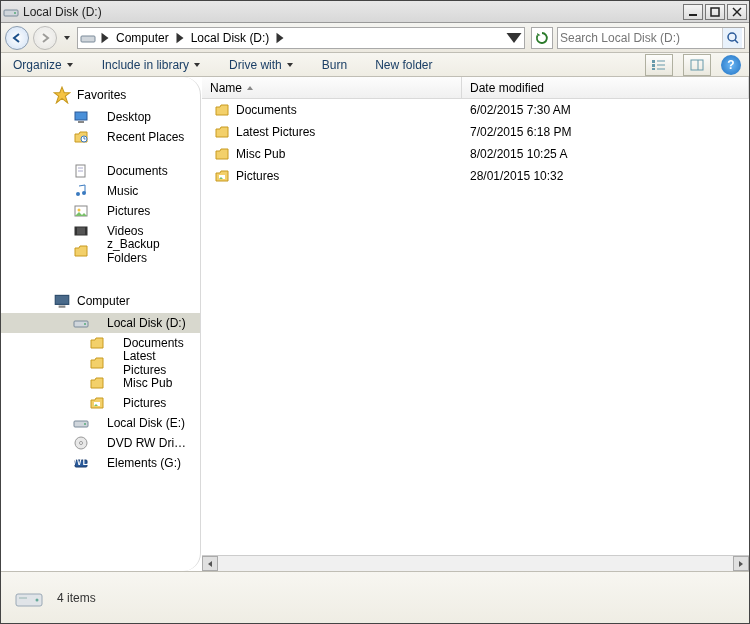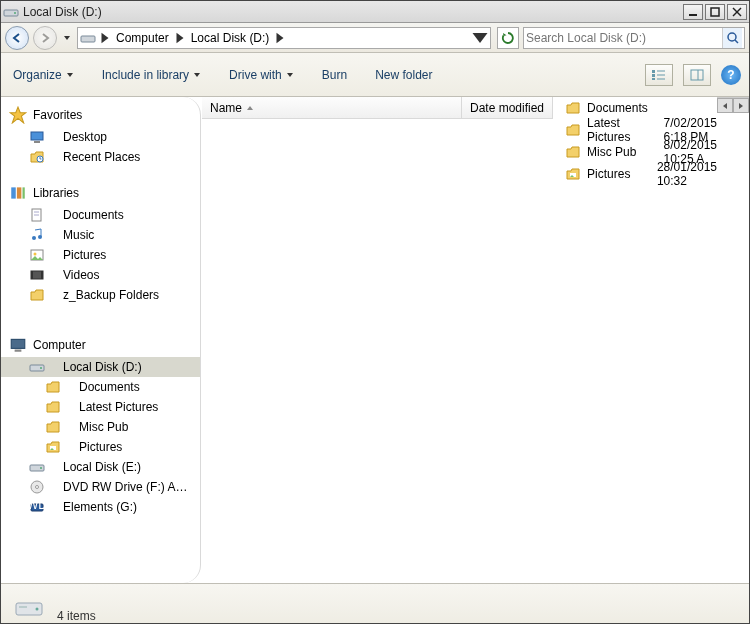--- a/index.html
+++ b/index.html
@@ -19,60 +19,60 @@
 .navbtn.disabled { filter: grayscale(1) opacity(.6); }
 .navbtn svg { width: 12px; height: 12px; }
 .dropdown-arrow { width:12px; height:20px; display:flex; align-items:center; justify-content:center; }
 .dropdown-arrow svg { width:8px; height:8px; }
 .breadcrumb { flex: 1; height: 22px; border: 1px solid #a9a9a9; background: #fff; display: flex; align-items: center; }
 .breadcrumb .bc-icon { width:20px; display:flex;align-items:center;justify-content:center; }
 .breadcrumb .seg { padding: 0 4px; height:100%; display:flex; align-items:center; }
 .breadcrumb .chev { width:14px; display:flex;align-items:center;justify-content:center; }
 .bc-end { width:20px; display:flex; align-items:center; justify-content:center; }
 .refresh { width:22px; height:22px; border:1px solid #a9a9a9; background:#fff; display:flex; align-items:center; justify-content:center; margin-left:2px;}
-.searchbox { width:222px; height:22px; border:1px solid #a9a9a9; background:#fff; display:flex; align-items:center; padding:0 2px; }
+.searchbox { width:188px; height:22px; border:1px solid #a9a9a9; background:#fff; display:flex; align-items:center; padding:0 2px; }
 .searchbox input { border:none; flex:1; outline:none; color:#666; background:transparent; }
 .searchbtn { width:20px; height:20px; display:flex; align-items:center; justify-content:center; border-left:1px solid #ccc; background:#e9f2fc; }
 
 
-.toolbar { height: 44px; background: linear-gradient(#f7f6f1,#efede4); border-bottom: 1px solid #c0beb5; display: flex; align-items: center; padding: 0 8px; gap: 20px; }
+.toolbar { height: 24px; background: linear-gradient(#f7f6f1,#efede4); border-bottom: 1px solid #c0beb5; display: flex; align-items: center; padding: 0 8px; gap: 20px; }
 .toolbtn { display: flex; align-items: center; gap: 4px; color: #1b3f66; cursor: default; padding:4px; }
 .toolbar .spacer { flex:1; }
 .toolbar .right { display:flex; align-items:center; gap:10px; }
 .viewbtn { width:28px; height:22px; border:1px solid #b0b0a0; display:flex; align-items:center; justify-content:center; background:linear-gradient(#fdfdfb,#eae8de); }
 .helpbtn { width:20px; height:20px; border-radius:50%; background:radial-gradient(#6bb7f5,#1e6fc0); color:#fff; display:flex;align-items:center;justify-content:center; font-weight:bold; }
 
 
 .main { flex:1; display:flex; overflow:hidden; }
 .nav { width: 200px; border-right:1px solid #d9d9d9; overflow-y:auto; padding: 6px 0; position:relative;border-radius:18px; }
 .nav::-webkit-scrollbar{width:16px;} .nav::-webkit-scrollbar-track{background:#f0f0f0;} .nav::-webkit-scrollbar-thumb{background:#c0c0c0;border:1px solid #999;}
 .group-head { display:flex; align-items:center; gap:6px; padding: 3px 8px; }
 .group-head .lbl { font-weight:normal; }
 .item { display:flex; align-items:center; gap:18px; padding: 2px 8px 2px 28px; height:20px; }
 .item.selected { background:#d8d8ce; }
 .subitem { padding-left: 44px; }
-.nav .ico { width:16px; height:16px; display:flex; align-items:center; justify-content:center; flex-shrink:0; }
+.nav .ico { width:16px; height:16px; display:flex; align-items:center; justify-content:center; flex-shrink:0;margin-left:44px; }
 .nav .group-head .ico { width:18px; height:18px; }
 .nav .blank { height:14px; }
 
-.content { flex:1; display:flex; flex-direction:row; overflow:hidden; border-left:1px solid #fff; }
+.content { flex:1; display:flex; flex-direction:column; overflow:hidden; border-left:1px solid #fff; }
 .colhead { height:22px; border-bottom:1px solid #d9d9d9; display:flex; background:linear-gradient(#fdfdfd,#f0f0f0); }
 .colhead .col { padding:3px 8px; border-right:1px solid #d9d9d9; display:flex; align-items:center; gap:4px; }
 .colhead .col.name { width:260px; }
 .colhead .col.date { flex:1; }
 .files { flex:1; overflow:auto; }
 .frow { display:flex; align-items:center; height:22px; }
 .frow .fname { width:260px; padding-left:12px; display:flex; align-items:center; gap:6px; }
 .frow .fdate { flex:1; padding-left:8px; }
 .foldico { width:16px; height:16px; }
 .hscroll { height:16px; background:#f0f0f0; border-top:1px solid #ccc; display:flex; }
 .hscroll .track{flex:1; position:relative;} .hscroll .arrow{width:16px;border:1px solid #aaa;background:#e0e0e0;display:flex;align-items:center;justify-content:center;}
 
 
-.status { height:40px; border-top:1px solid #c0beb5; background:linear-gradient(#f7f6f1,#efede4); display:flex; align-items:flex-end; padding:0 12px; gap:12px; }
+.status { height:52px; border-top:1px solid #c0beb5; background:linear-gradient(#f7f6f1,#efede4); display:flex; align-items:center; padding:0 12px; gap:12px; }
 .status .driveico { width:32px; height:32px; }
 .status .stext { color:#333; }
 
 svg { display:block; }
 .sort-arrow svg { width:8px;height:8px; }
 </style>
 </head>
 <body>
 
 <div class="titlebar">
@@ -238,30 +238,20 @@
           <svg viewBox="0 0 16 16">
             <path d="M2 5 L6 5 L7 3 L14 3 L14 13 L2 13 Z" fill="#f3d06a" stroke="#c89a20"></path>
             <circle cx="11" cy="10" r="3" fill="#fff" stroke="#3a7ac0"></circle>
             <path d="M11 8 L11 10 L12.5 10" stroke="#3a7ac0" fill="none"></path>
           </svg>
         </span>
         <span>Recent Places</span>
       </div>
     <div class="blank"></div>
 
-    <div class="group-head">
-      <span class="ico">
-          <svg viewBox="0 0 16 16">
-            <rect x="2" y="3" width="4" height="10" fill="#4a90d9"></rect>
-            <rect x="7" y="3" width="4" height="10" fill="#d98a3a"></rect>
-            <rect x="12" y="3" width="2" height="10" fill="#7ac06a"></rect>
-          </svg>
-        </span>
-      <span class="lbl">Libraries</span>
-    </div>
     <div class="item">
         <span class="ico">
           <svg viewBox="0 0 16 16">
             <rect x="3" y="2" width="9" height="12" fill="#fff" stroke="#888"></rect>
             <line x1="5" y1="5" x2="10" y2="5" stroke="#aac"></line>
             <line x1="5" y1="8" x2="10" y2="8" stroke="#aac"></line>
           </svg>
         </span>
         <span>Documents</span>
       </div>
@@ -405,20 +395,21 @@
     <div class="files" id="files">
         <div class="frow">
           <div class="fname">
             <span>
               <svg viewBox="0 0 16 16" class="foldico">
                 <path d="M2 5 L6 5 L7 3 L14 3 L14 13 L2 13 Z" fill="#f3d06a" stroke="#c89a20"></path>
               </svg>
             </span>
             <span>Documents</span>
           </div>
+          <div class="fdate">6/02/2015 7:30 AM</div>
         </div>
         <div class="frow">
           <div class="fname">
             <span>
               <svg viewBox="0 0 16 16" class="foldico">
                 <path d="M2 5 L6 5 L7 3 L14 3 L14 13 L2 13 Z" fill="#f3d06a" stroke="#c89a20"></path>
               </svg>
             </span>
             <span>Latest Pictures</span>
           </div>

